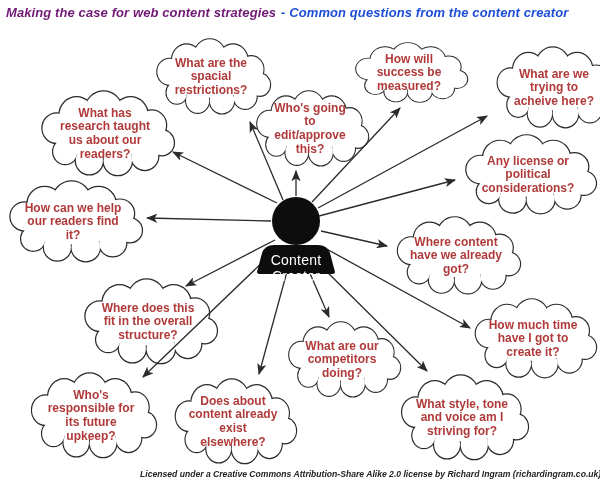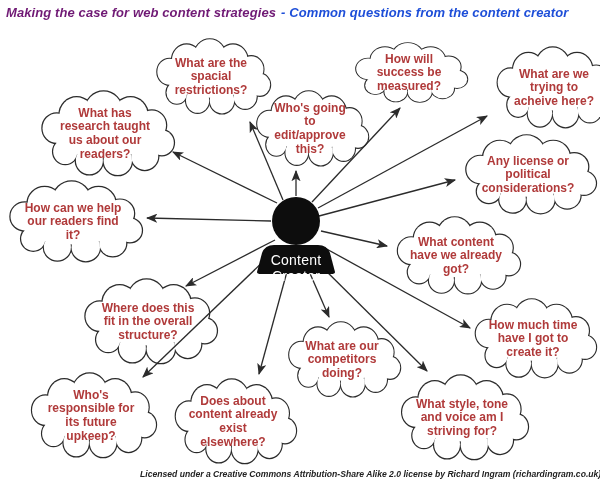--- a/index.html
+++ b/index.html
@@ -123,21 +123,21 @@
   <svg class="cloud-bg" viewBox="0 0 200 120" preserveAspectRatio="none">
       <use href="#cloudShape"></use>
     </svg>
   <div class="q">How can we help our readers find it?</div>
 </div>
 
 <div class="cloud" style="left:390px;top:216px;width:132px;height:80px;">
   <svg class="cloud-bg" viewBox="0 0 200 120" preserveAspectRatio="none">
       <use href="#cloudShape"></use>
     </svg>
-  <div class="q">What content have we already got?</div>
+  <div class="q">Where content have we already got?</div>
 </div>
 
 <div class="cloud" style="left:77px;top:278px;width:142px;height:88px;">
   <svg class="cloud-bg" viewBox="0 0 200 120" preserveAspectRatio="none">
       <use href="#cloudShape"></use>
     </svg>
   <div class="q">Where does this fit in the overall structure?</div>
 </div>
 
 <div class="cloud" style="left:468px;top:298px;width:130px;height:82px;">

